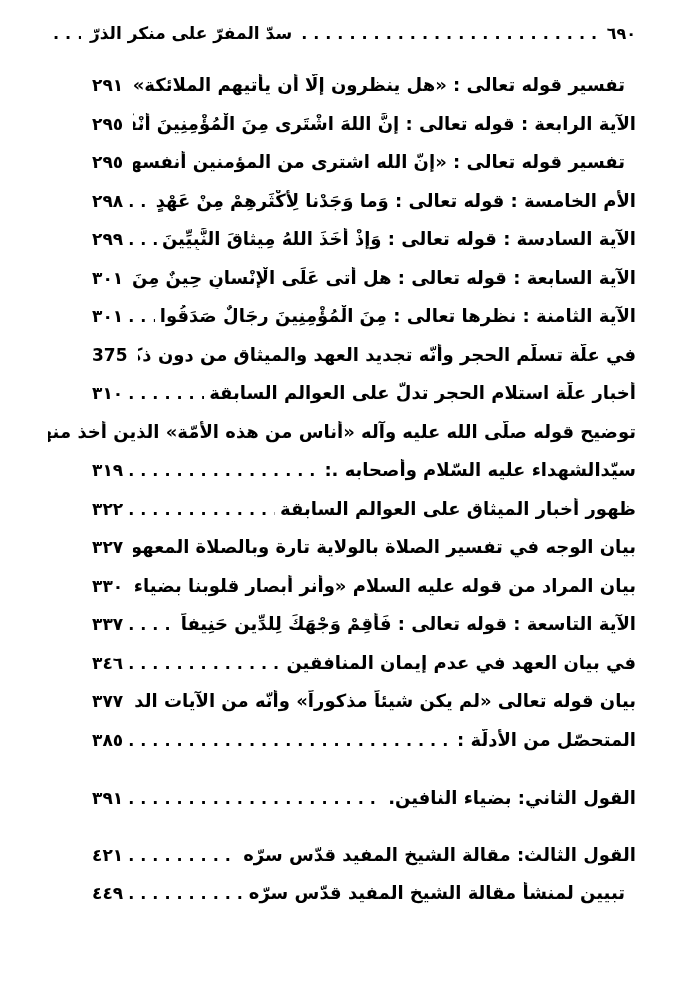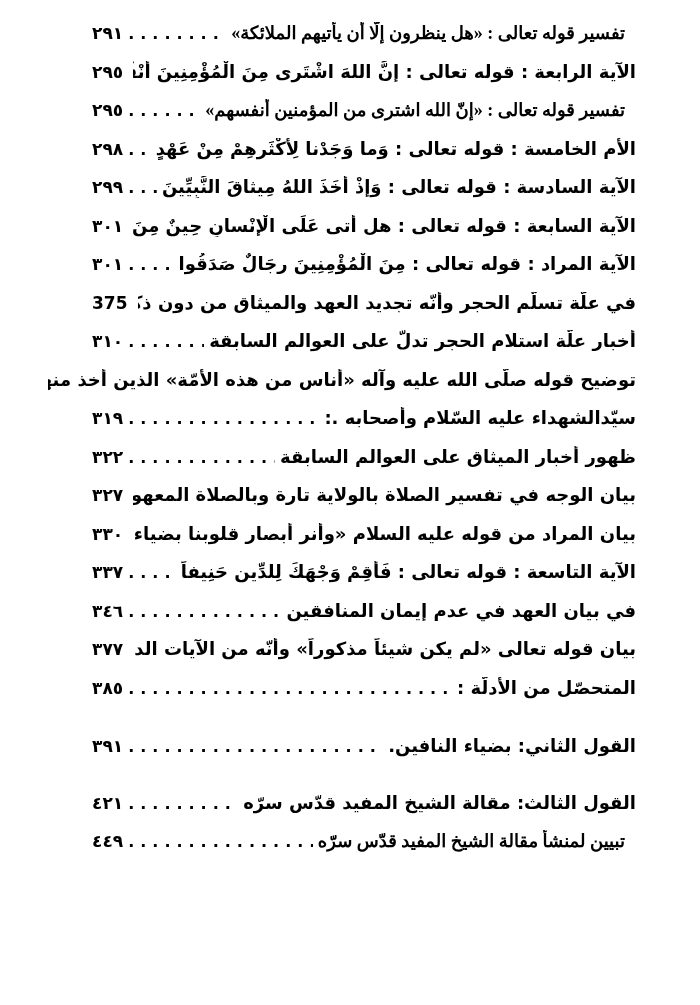--- a/index.html
+++ b/index.html
@@ -44,21 +44,21 @@
     line-height: 22px;
     height: 22px;
     margin-bottom: 16.5px;
   }
   .row .text {
     white-space: nowrap;
     overflow: hidden;
     flex: 0 1 auto;
     min-width: 0;
   }
-  .row.indent .text { padding-right: 11px; font-family: Liberation Serif, serif; }
+  .row.indent .text { padding-right: 11px; }
   .row .num {
     flex: 0 0 auto;
     font-size: 17px;
     white-space: nowrap;
     margin-left: 44px;
   }
   .dots {
     flex: 1 1 0;
     min-width: 0;
     overflow: hidden;
@@ -82,20 +82,26 @@
     text-align-last: justify;
   }
   .gap-large { margin-top: 36px; }
   .gap-medium { margin-top: 35px; }
 </style>
 </head>
 <body>
 
 <div class="page">
 
+  <div class="header-row">
+    <span class="hdr-dots-left dots"></span>
+    <span class="title">سدّ المفرّ على منكر الذرّ</span>
+    <span class="dots"></span>
+    <span class="num">٦٩٠</span>
+  </div>
 
   <div class="row indent">
     <span class="text">تفسير قوله تعالى : «هل ينظرون إلّا أن يأتيهم الملائكة»</span>
     <span class="dots"></span>
     <span class="num">٢٩١</span>
   </div>
 
   <div class="row">
     <span class="text">الآية الرابعة : قوله تعالى : إِنَّ اللهَ اشْتَرى مِنَ الْمُؤْمِنِينَ أَنْفُسَهُمْ</span>
     <span class="dots"></span>
@@ -120,21 +126,21 @@
     <span class="num">٢٩٩</span>
   </div>
 
   <div class="row">
     <span class="text">الآية السابعة : قوله تعالى : هل أتى عَلَى الْإِنْسانِ حِينٌ مِنَ الدَّهْرِ</span>
     <span class="dots"></span>
     <span class="num">٣٠١</span>
   </div>
 
   <div class="row">
-    <span class="text">الآية المراد : قوله تعالى : مِنَ الْمُؤْمِنِينَ رِجَالٌ صَدَقُوا</span>
+    <span class="text">الآية الثامنة : نظرها تعالى : مِنَ الْمُؤْمِنِينَ رِجَالٌ صَدَقُوا</span>
     <span class="dots"></span>
     <span class="num">٣٠١</span>
   </div>
 
   <div class="row">
     <span class="text">في علّة تسلّم الحجر وأنّه تجديد العهد والميثاق من دون ذكر للعالم الذرّ.</span>
     <span class="dots"></span>
     <span class="num">375</span>
   </div>
 

